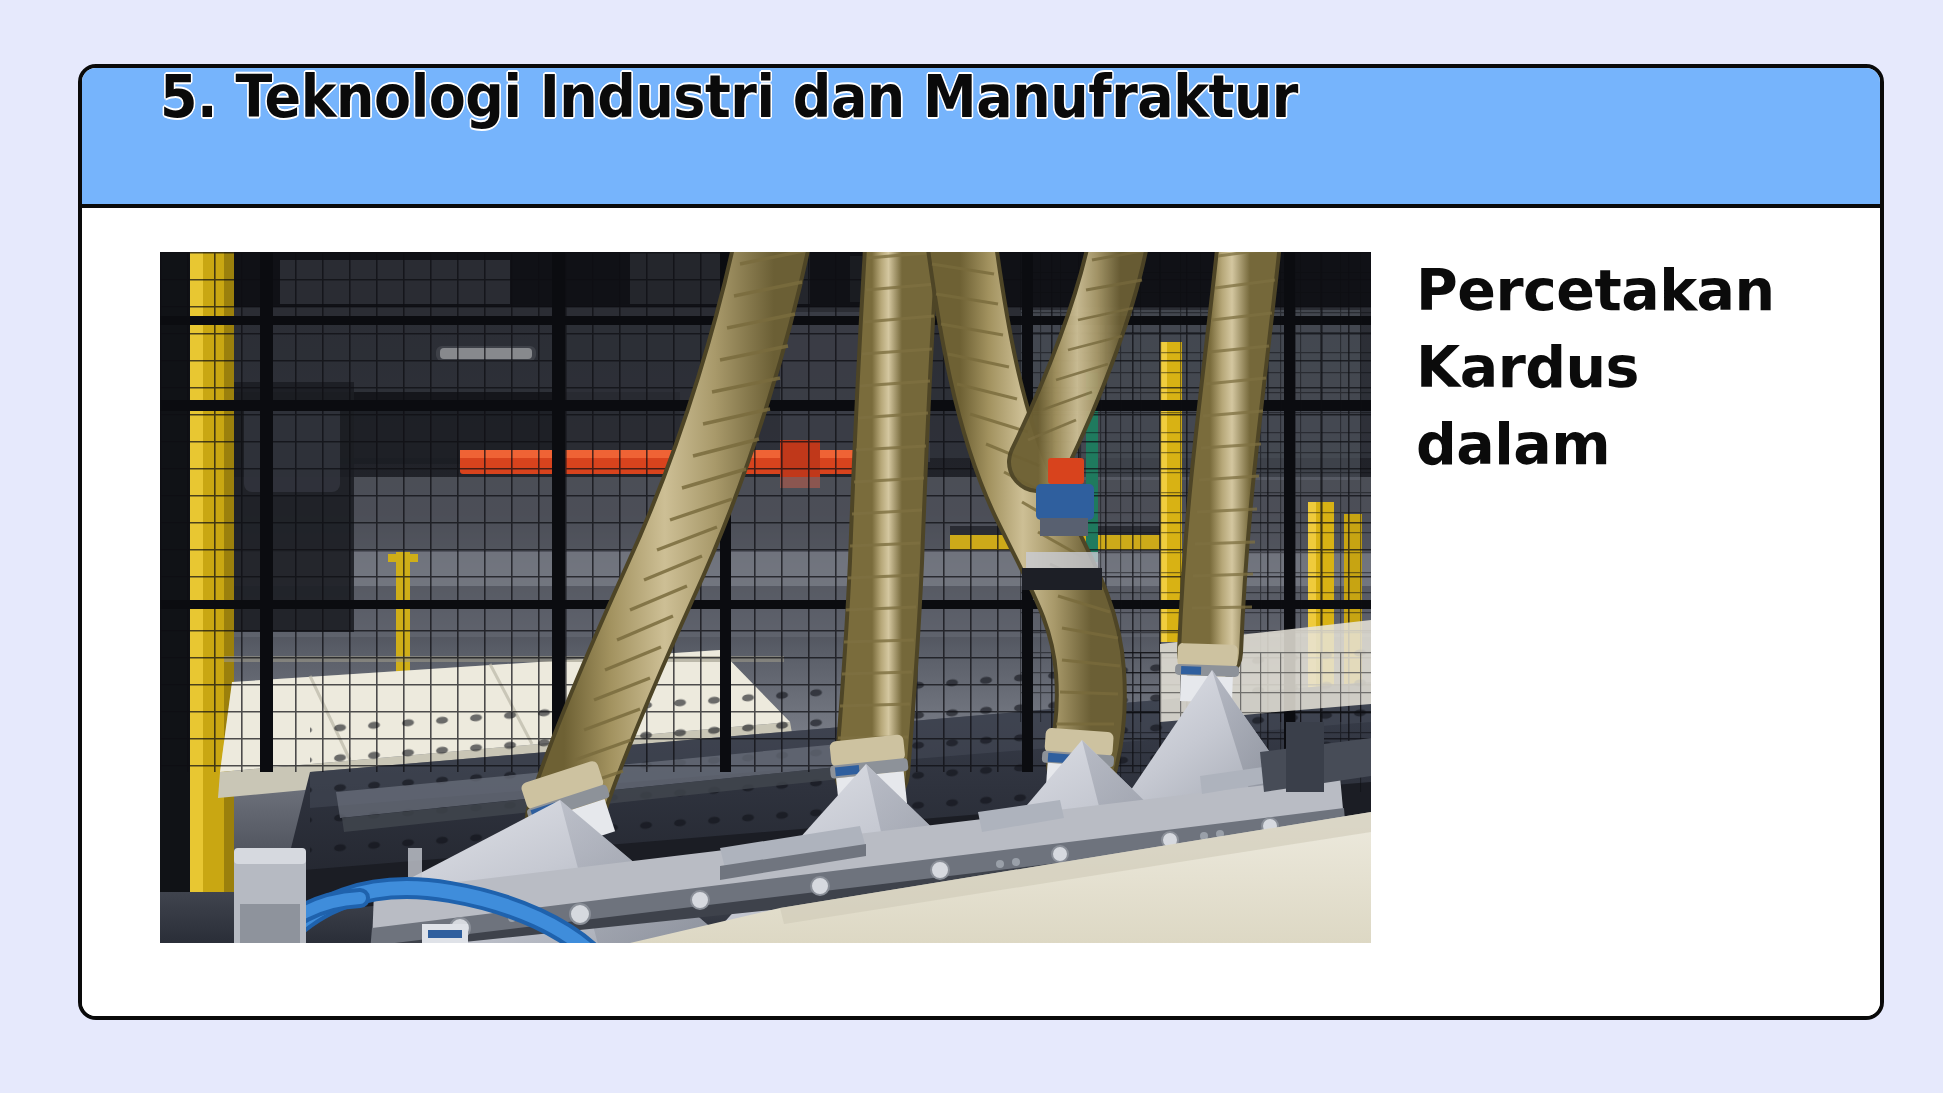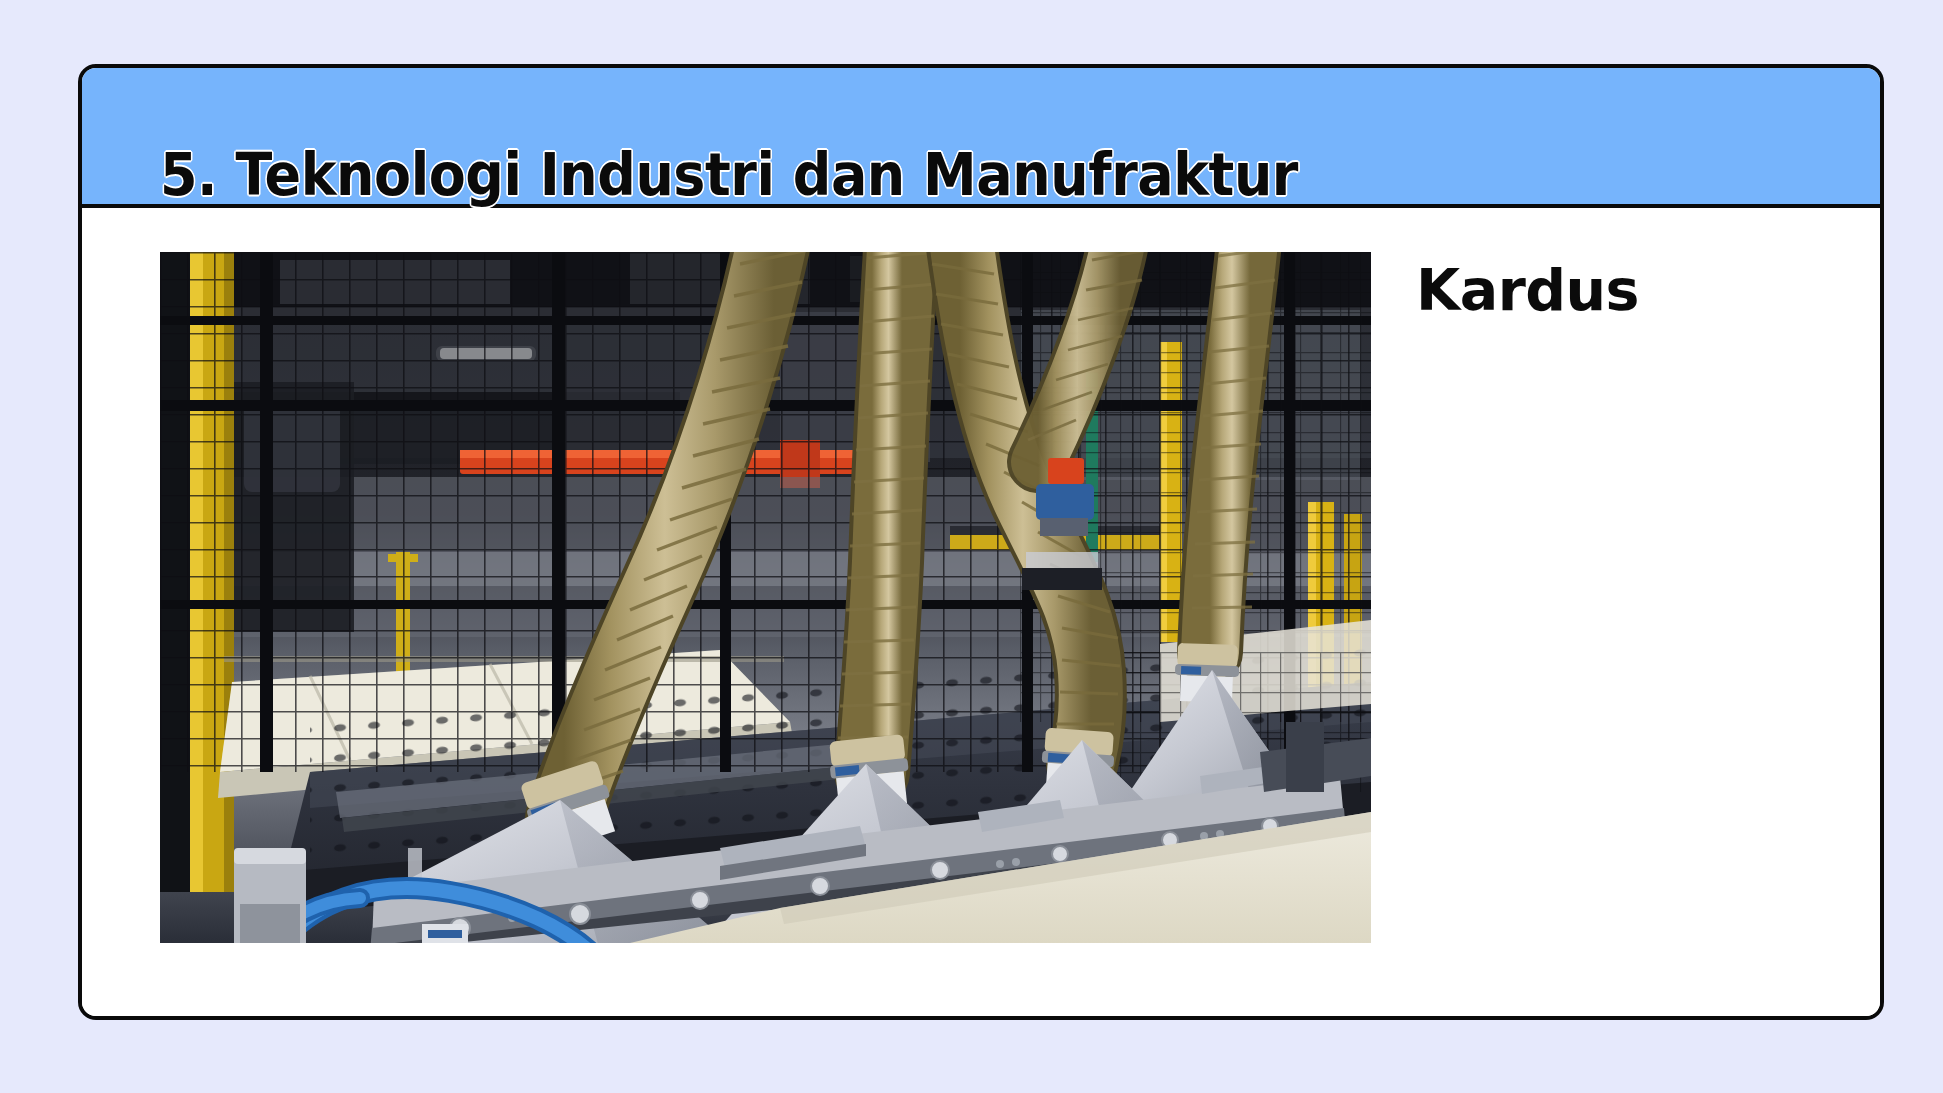--- a/index.html
+++ b/index.html
@@ -32,21 +32,21 @@
   }
 
   
   #slide-header {
     position: relative;
     height: 140px;
     flex: 0 0 140px;
     background: #76b4fc;
     border-bottom: 4px solid #0a0a0a;
     display: flex;
-    align-items: flex-end;
+    align-items: flex-start;
   }
 
   #slide-title {
     margin-left: 78px;
     font-family: "DejaVu Sans", sans-serif;
     font-weight: 700;
     font-size: 58px;
     line-height: 1;
     letter-spacing: -0.5px;
     color: #0a0a0a;
@@ -440,17 +440,19 @@
 
         <rect x="74" y="596" width="72" height="100" rx="6" fill="#b6bac2"></rect>
         <rect x="74" y="596" width="72" height="16" rx="4" fill="#d6d9df"></rect>
         <rect x="80" y="652" width="60" height="48" fill="#8e939c"></rect>
 
         <rect x="0" y="0" width="1211" height="691" fill="none"></rect>
       </svg>
     </div>
 
     <div id="caption-block">
+      <div class="caption-line">Percetakan</div>
       <div class="caption-line">Kardus</div>
+      <div class="caption-line">dalam</div>
     </div>
 
   </div>
 </div>
 
 </body></html>

